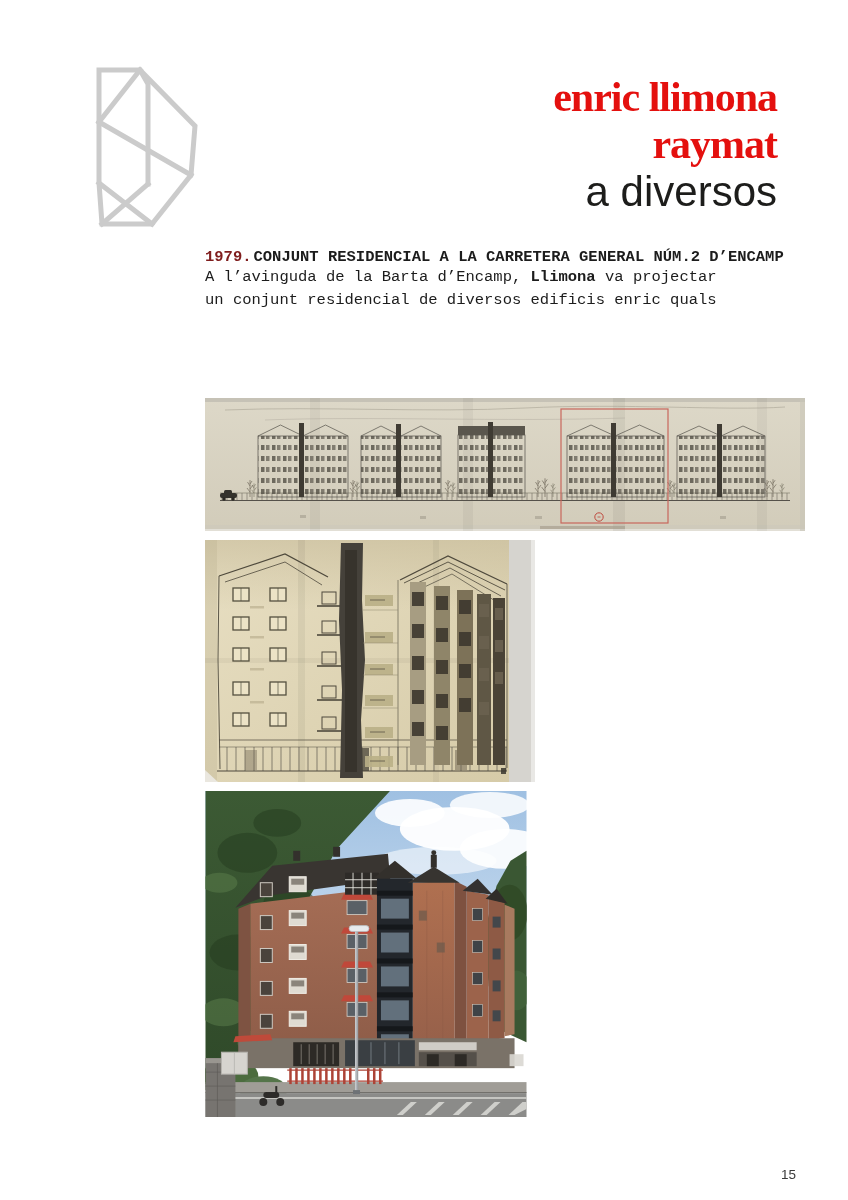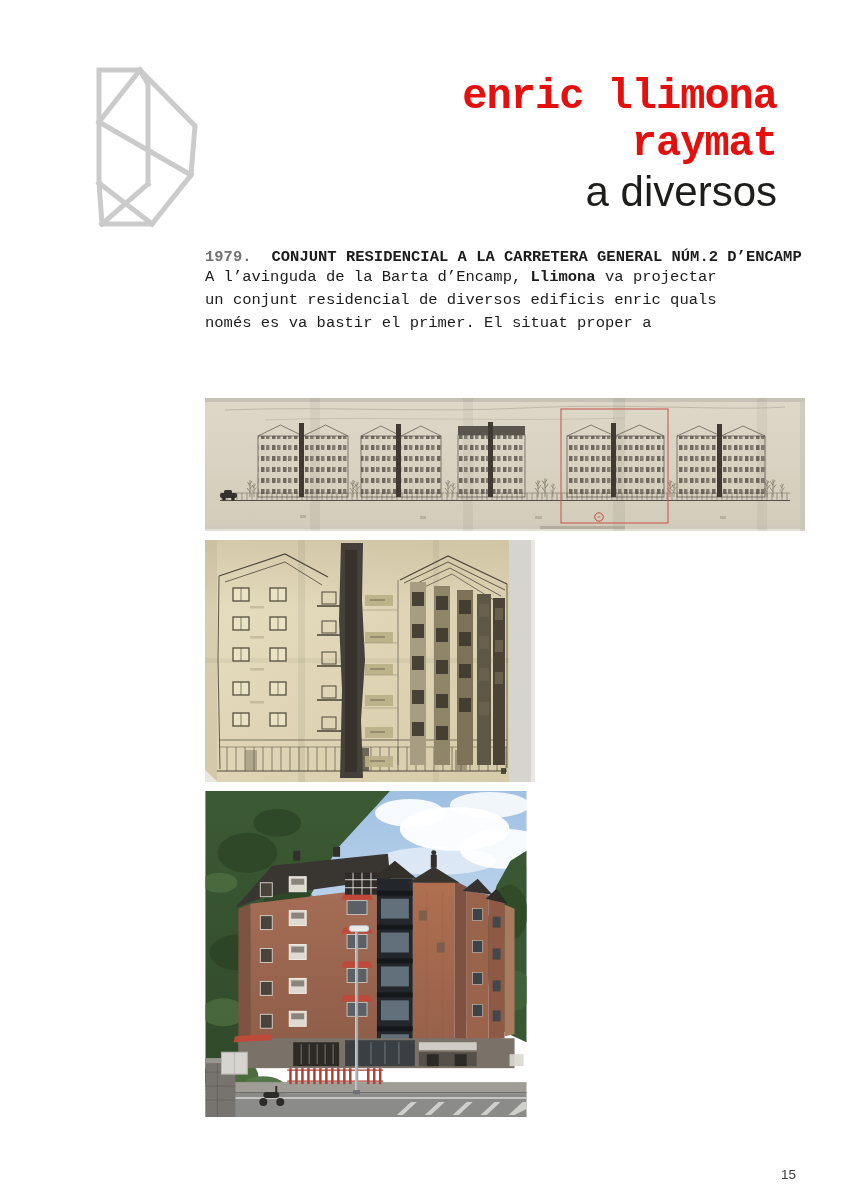--- a/index.html
+++ b/index.html
@@ -4,33 +4,33 @@
 <style>
   html,body{margin:0;padding:0;background:#ffffff;}
   .page{
     position:relative;width:848px;height:1200px;background:#ffffff;
     font-family:"Liberation Sans",sans-serif;overflow:hidden;
   }
   .logo{position:absolute;left:85px;top:58px;}
   .titles{position:absolute;right:71px;top:74px;text-align:right;}
   .t-red{
     color:#e4100e;font-size:42px;font-weight:bold;line-height:47px;
-    letter-spacing:-1px;font-family:Liberation Mono, monospace;
+    letter-spacing:-1px;font-family:Liberation Serif, serif;
   }
   .t-black{
     color:#1d1d1b;font-size:42px;font-weight:400;line-height:47px;
     letter-spacing:0px;
   }
   .article{
     position:absolute;left:205px;top:248px;width:612px;
     font-family:"Liberation Mono","DejaVu Sans Mono",monospace;
     color:#1c1c1c;
   }
   .heading{font-size:15.5px;font-weight:bold;white-space:nowrap;}
-  .heading .year{color:#737373;margin-right:20px;}
+  .heading .year{color:#7f1d1d;margin-right:2px;}
   .bodytext{font-size:15.5px;font-weight:400;line-height:23px;}
   .bodytext .b{font-weight:bold;}
   .fig{position:absolute;line-height:0;}
   .fig1{left:205px;top:398px;width:600px;height:133px;}
   .fig2{left:205px;top:540px;width:330px;height:242px;}
   .fig3{left:205px;top:791px;width:322px;height:326px;}
   .pagenum{
     position:absolute;left:781px;top:1167px;font-size:13.5px;color:#3a3a3a;
     font-family:"Liberation Sans",sans-serif;
   }
@@ -57,21 +57,20 @@
     <div class="t-black">a diversos</div>
   </div>
 
   <div class="article">
     <div class="heading">
       <span class="year">1979.</span><span>CONJUNT RESIDENCIAL A LA CARRETERA GENERAL NÚM.2 D’ENCAMP</span>
     </div>
     <div class="bodytext">
       <div><span>A l’avinguda de la Barta d’Encamp, </span><span class="b">Llimona</span><span> va projectar</span></div>
       <div>un conjunt residencial de diversos edificis enric quals</div>
-      <div>només es va bastir el primer. El situat proper a</div>
     </div>
   </div>
 
   <div class="fig fig1">
     <svg width="600" height="133" viewBox="0 0 600 133">
       <defs>
         <linearGradient id="f1bg" x1="0" y1="0" x2="0" y2="1">
           <stop offset="0" stop-color="#ddd8c8"></stop>
             <stop offset="1" stop-color="#d2ccba"></stop>
         </linearGradient>

